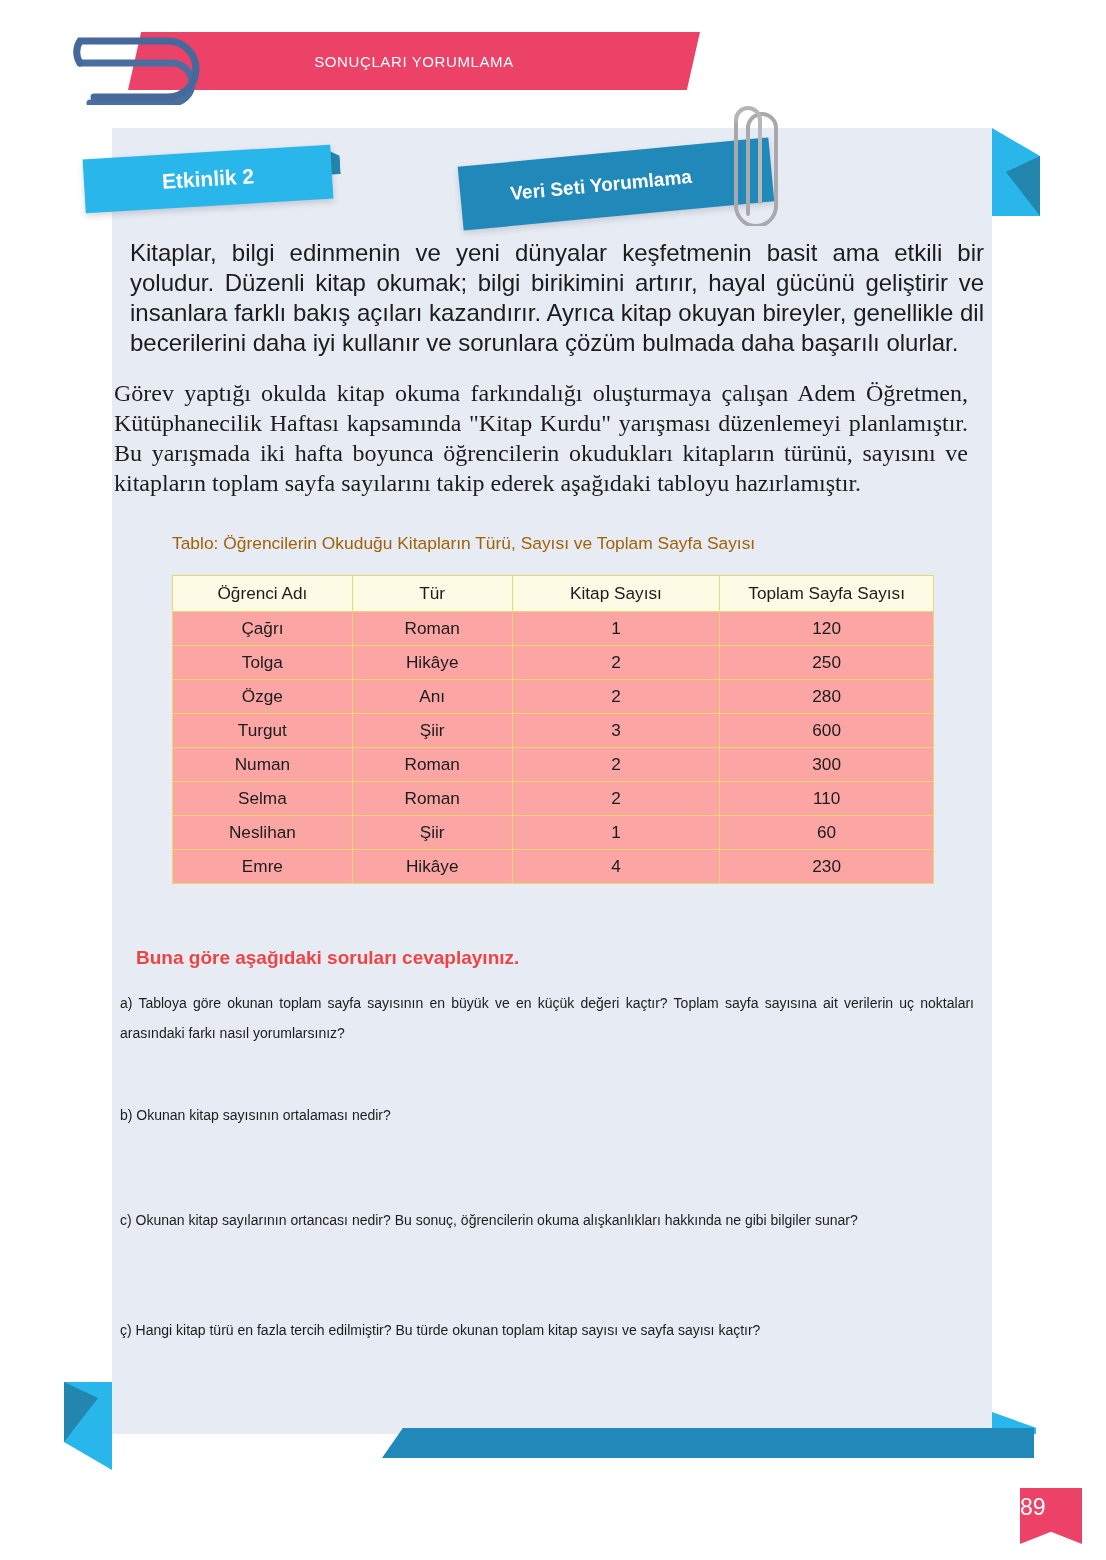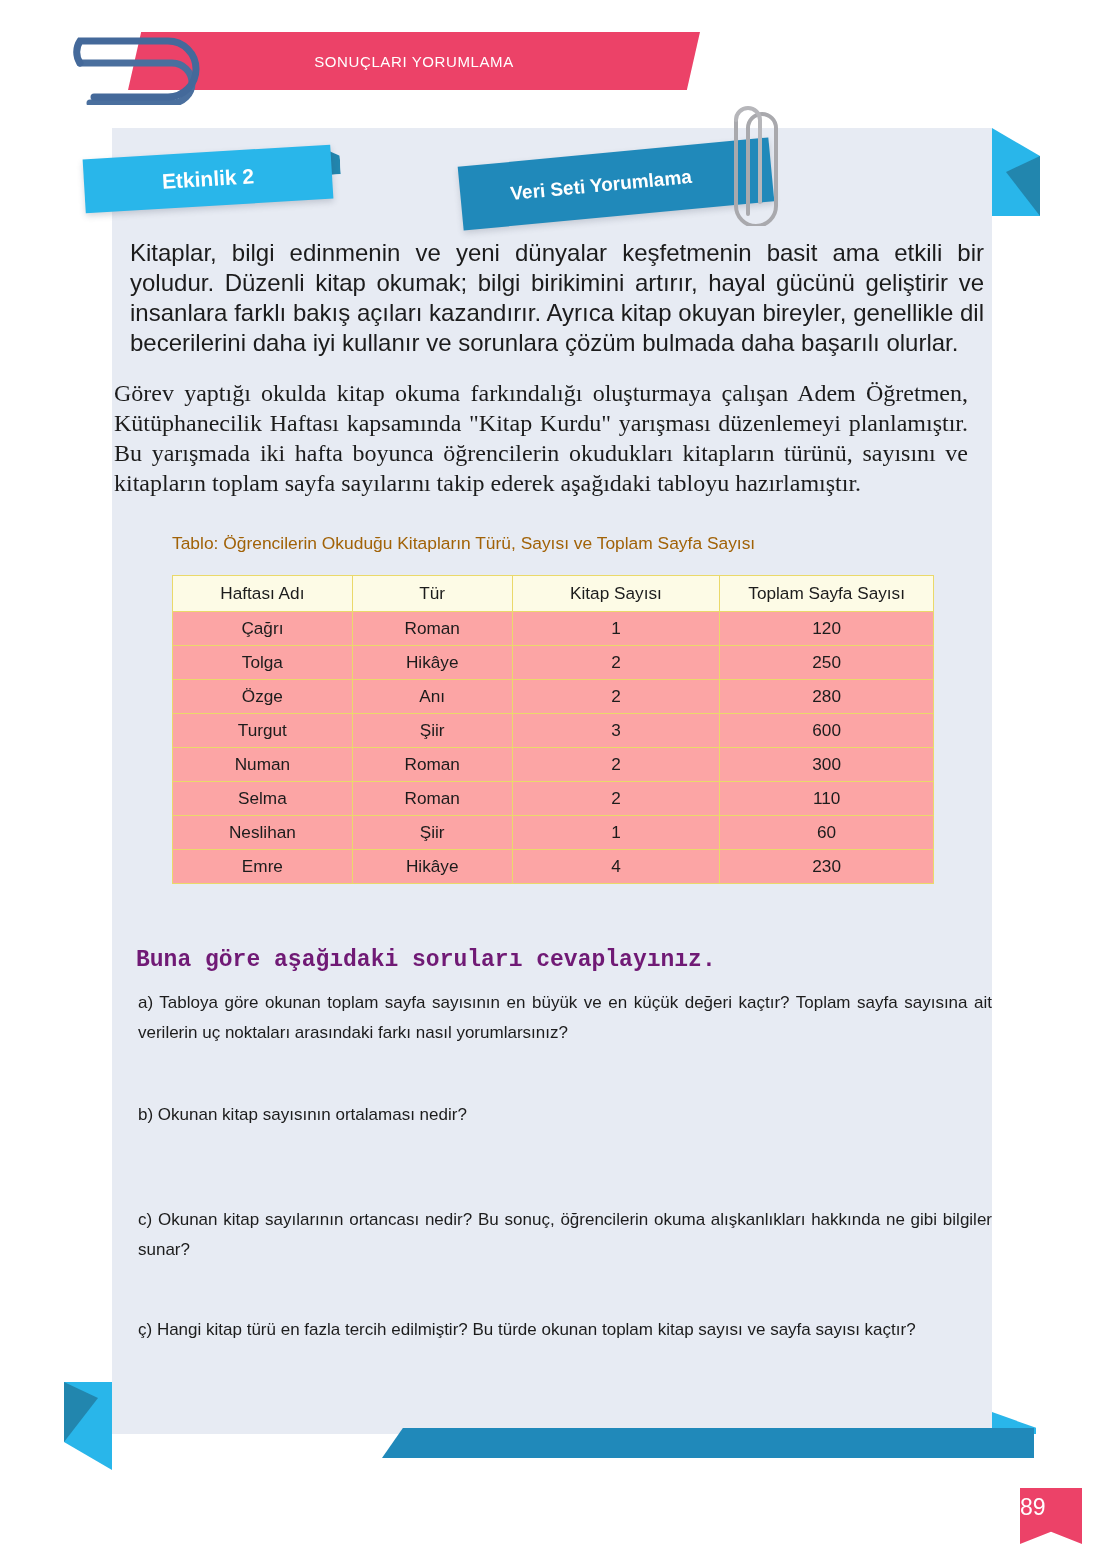--- a/index.html
+++ b/index.html
@@ -168,27 +168,27 @@
   #data-table tbody td { background: #fca5a5; }
   #data-table col.c-name { width: 180px; }
   #data-table col.c-type { width: 160px; }
   #data-table col.c-count { width: 208px; }
   #data-table col.c-pages { width: 214px; }
 
   
   #questions-heading {
     position: absolute;
     left: 136px; top: 947px;
-    font-size: 23px; font-weight: bold; color: #701a75; font-family: Liberation Mono, monospace;
+    font-size: 19px; font-weight: bold; color: #ef4444;
   }
   .question {
     position: absolute;
-    left: 138px;
+    left: 120px;
     width: 854px;
-    font-size: 17px;
+    font-size: 14px;
     line-height: 30px;
     color: #1c1c1c;
     text-align: justify;
     text-justify: inter-word;
   }
   #q-a { top: 988px; }
   #q-b { top: 1100px; }
   #q-c { top: 1205px; }
   #q-c2 { top: 1315px; }
 
@@ -268,21 +268,21 @@
 
   <table id="data-table">
     <colgroup>
       <col class="c-name">
         <col class="c-type">
         <col class="c-count">
         <col class="c-pages">
     </colgroup>
     <thead>
       <tr>
-        <th>Haftası Adı</th>
+        <th>Öğrenci Adı</th>
         <th>Tür</th>
         <th>Kitap Sayısı</th>
         <th>Toplam Sayfa Sayısı</th>
       </tr>
     </thead>
     <tbody id="table-body">
         <tr>
           <td>Çağrı</td>
           <td>Roman</td>
           <td>1</td>

